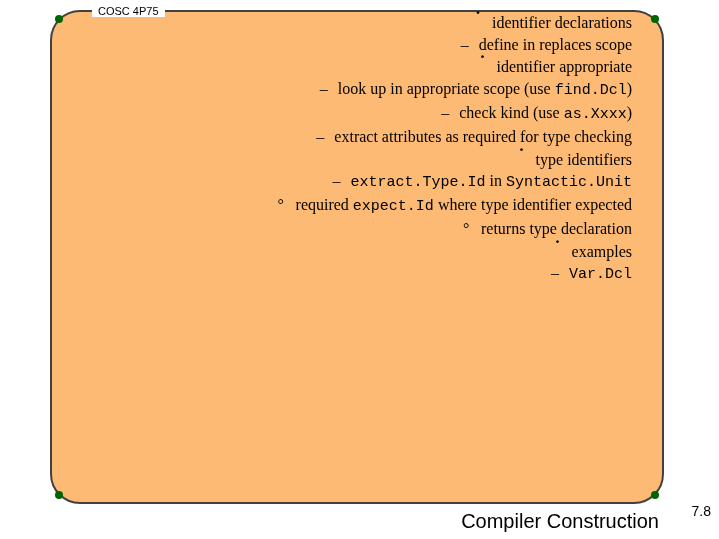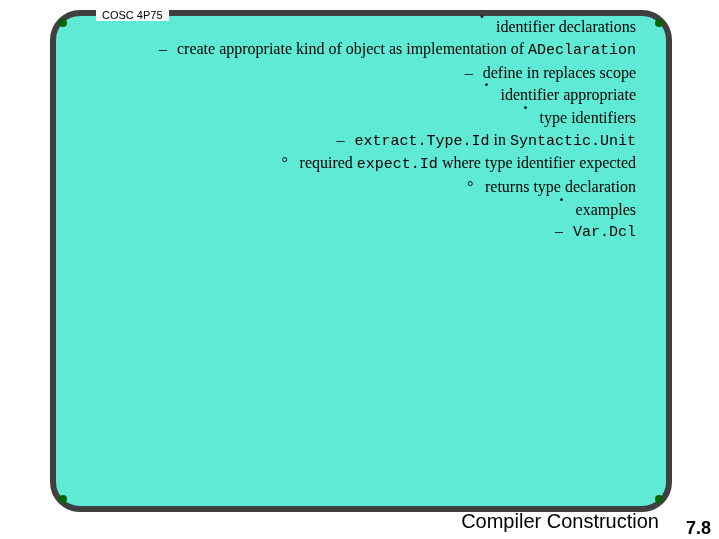--- a/index.html
+++ b/index.html
@@ -11,23 +11,23 @@
     height: 539px;
     position: relative;
     overflow: hidden;
   }
   .frame {
     position: absolute;
     top: 10px;
     left: 50px;
     width: 610px;
     height: 490px;
-    border: 6px solid #404040;
+    border: 2px solid #404040;
     border-radius: 30px;
-    background: #5eead4;
+    background: #fdba74;
   }
   .corner {
     position: absolute;
     width: 8px;
     height: 8px;
     background: #006400;
     border-radius: 50%;
   }
   .corner.tl { top: 3px; left: 3px; }
   .corner.tr { top: 3px; right: 3px; }
@@ -108,54 +108,61 @@
   }
   .footer-left {
     position: absolute;
     bottom: 6px;
     right: 60px;
     font-family: Arial, sans-serif;
     font-size: 20px;
   }
   .footer-right {
     position: absolute;
-    bottom: 0;
+    bottom: 20px;
     right: 8px;
     font-family: Arial, sans-serif;
-    font-size: 18px;
-    font-weight: bold;
+    font-size: 14px;
   }
 </style>
 </head>
 <body>
 
 <div class="frame">
   <div class="corner tl"></div>
   <div class="corner tr"></div>
   <div class="corner bl"></div>
   <div class="corner br"></div>
 
   <div class="course-label">COSC 4P75</div>
 
 
   <div class="content">
     <ul class="b1">
       <li>
         <span>identifier declarations</span>
         <ul class="b2">
           <li>
-            <span>create appropriate kind of object as implementation of </span><span class="mono">ADeclaration</span>
-          </li>
-          <li>
             <span>define in replaces scope</span>
           </li>
         </ul>
       </li>
       <li>
         <span>identifier appropriate</span>
+        <ul class="b2">
+          <li>
+            <span>look up in appropriate scope (use </span><span class="mono">find.Dcl</span><span>)</span>
+          </li>
+          <li>
+            <span>check kind (use </span><span class="mono">as.Xxxx</span><span>)</span>
+          </li>
+          <li>
+            <span>extract attributes as required for type checking</span>
+          </li>
+        </ul>
       </li>
       <li>
         <span>type identifiers</span>
         <ul class="b2">
           <li>
             <span class="mono">extract.Type.Id</span><span> in </span><span class="mono">Syntactic.Unit</span>
             <ul class="b3">
               <li>
                 <span>required </span><span class="mono">expect.Id</span><span> where type identifier expected</span>
               </li>

